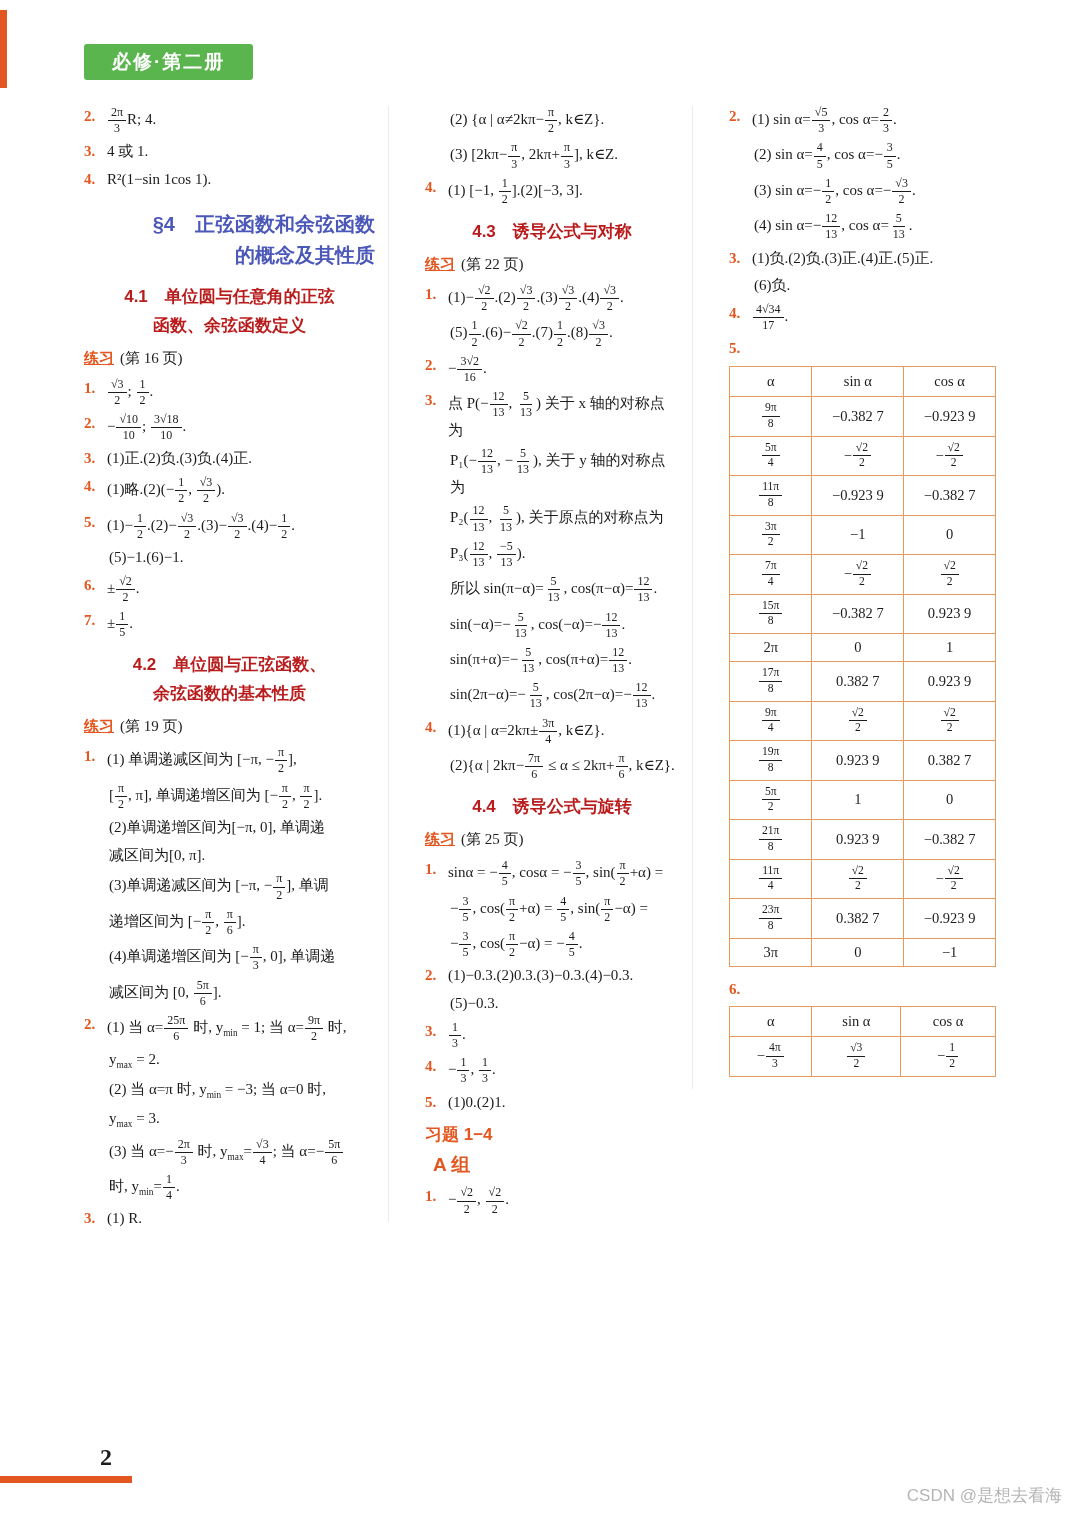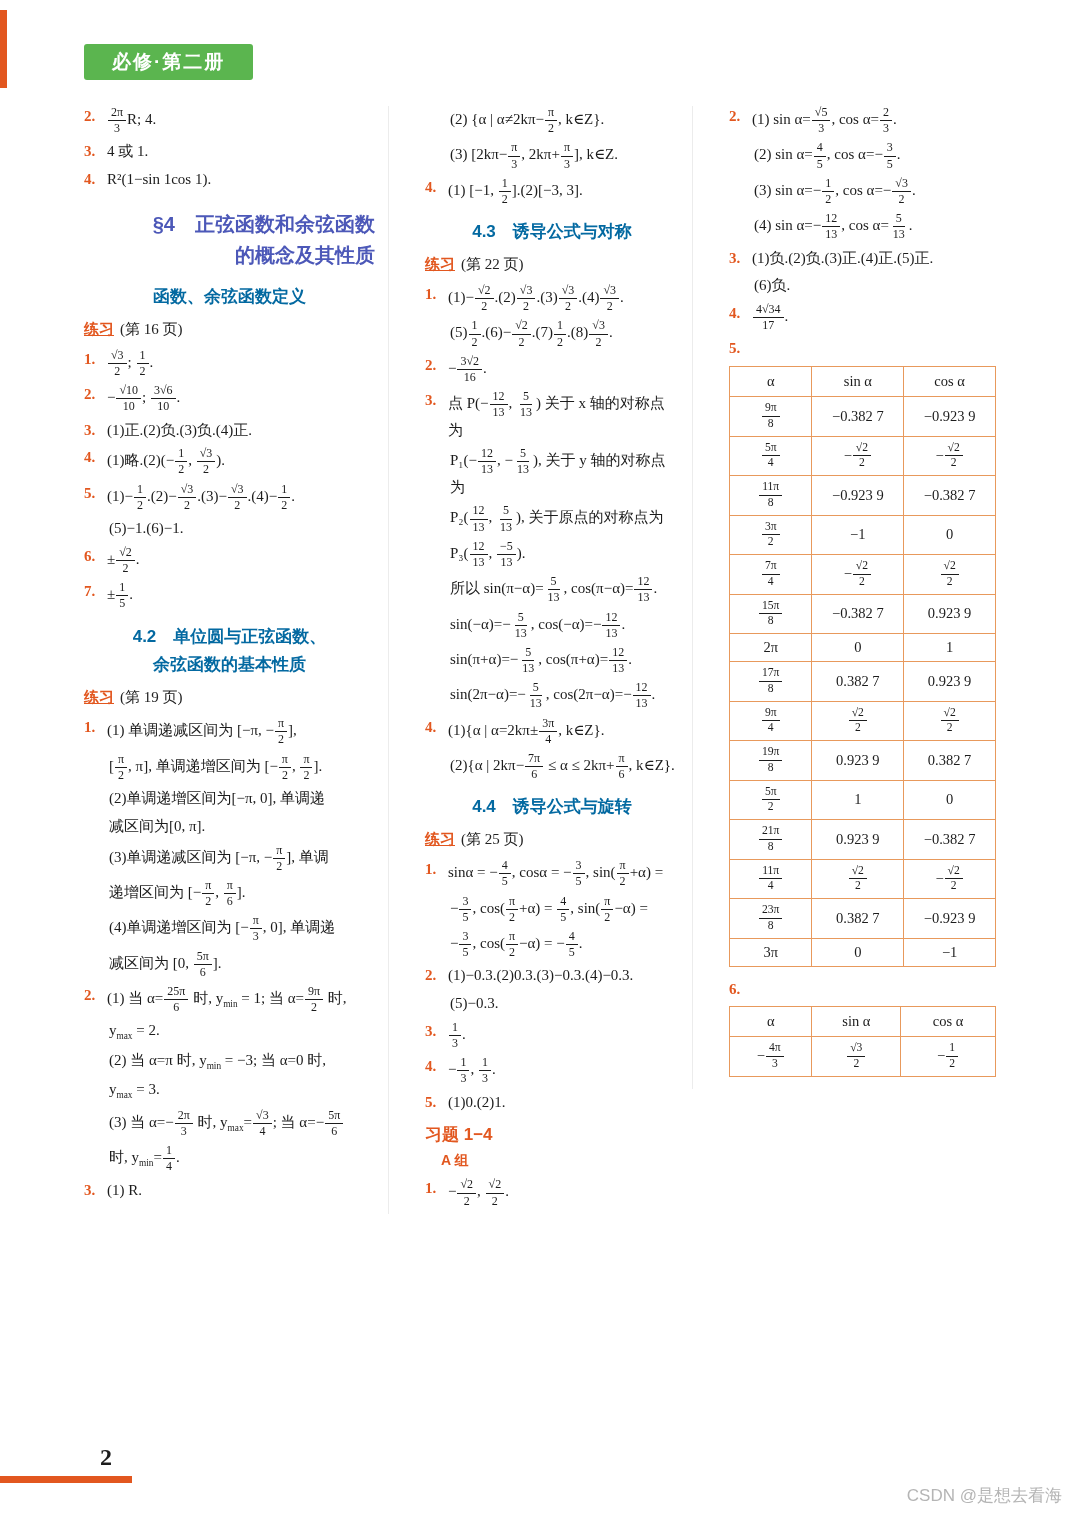--- a/index.html
+++ b/index.html
@@ -45,31 +45,31 @@
   .fnum{display:block;border-bottom:1px solid currentColor;padding:0 3px 1px;}
   .fden{display:block;padding:1px 3px 0;}
   sub.subs{font-size:0.62em;}
 
   .h-blue{
     color:var(--heading-blue);font-weight:700;font-size:20px;text-align:right;
     line-height:1.55;margin:18px 0 10px;
     font-family:"Liberation Sans","DejaVu Sans",sans-serif;
   }
   .h-sub{
-    color:#0369a1;font-weight:700;font-size:17px;text-align:center;
+    color:#b91c1c;font-weight:700;font-size:17px;text-align:center;
     line-height:1.7;margin:12px 0 8px;
     font-family:"Liberation Sans","DejaVu Sans",sans-serif;
   }
   .ex-line{margin:6px 0 10px;font-size:15px;}
   .ex-label{color:var(--accent-orange);font-weight:700;margin-right:6px;
     font-family:"Liberation Sans","DejaVu Sans",sans-serif;text-decoration:underline;}
   .ex-rest{color:#222;}
   .orange-head{color:var(--accent-orange);font-weight:700;font-size:17px;margin:10px 0 6px;
     font-family:"Liberation Sans","DejaVu Sans",sans-serif;}
-  .orange-sub{color:var(--accent-orange);font-weight:700;font-size:14px;margin:0 16px 8px;
+  .orange-sub{color:var(--accent-orange);font-weight:700;font-size:19px;margin:0 8px 8px;
     font-family:"Liberation Sans","DejaVu Sans",sans-serif;}
 
   .ans-table{width:100%;border-collapse:collapse;margin:4px 0 12px;font-size:14.5px;}
   .ans-table th,.ans-table td{
     border:1px solid var(--table-border);
     text-align:center;padding:5px 3px;font-weight:400;
   }
   .ans-table th{padding:6px 3px;}
   .ans-table th:first-child,.ans-table td:first-child{width:31%;}
 
@@ -103,40 +103,41 @@
         </div>
         <div class="ans-line">
           <span class="marker">4.</span>
           <span class="atext">R²(1−sin 1cos 1).</span>
         </div>
         <div class="h-blue">
           <div class="hline">§4　正弦函数和余弦函数</div>
           <div class="hline">的概念及其性质</div>
         </div>
         <div class="h-sub">
+          <div class="hline">4.1　单位圆与任意角的正弦</div>
           <div class="hline">函数、余弦函数定义</div>
         </div>
         <div class="ex-line"><span class="ex-label">练习</span><span class="ex-rest">(第 16 页)</span></div>
         <div class="ans-line">
           <span class="marker">1.</span>
           <span class="atext"><span class="frac">
               <span class="fnum">√3</span>
               <span class="fden">2</span>
             </span>; <span class="frac">
               <span class="fnum">1</span>
               <span class="fden">2</span>
             </span>.</span>
         </div>
         <div class="ans-line">
           <span class="marker">2.</span>
           <span class="atext">−<span class="frac">
               <span class="fnum">√10</span>
               <span class="fden">10</span>
             </span>; <span class="frac">
-              <span class="fnum">3√6</span>
+              <span class="fnum">3√18</span>
               <span class="fden">10</span>
             </span>.</span>
         </div>
         <div class="ans-line">
           <span class="marker">3.</span>
           <span class="atext">(1)正.(2)负.(3)负.(4)正.</span>
         </div>
         <div class="ans-line">
           <span class="marker">4.</span>
           <span class="atext">(1)略.(2)(−<span class="frac">

